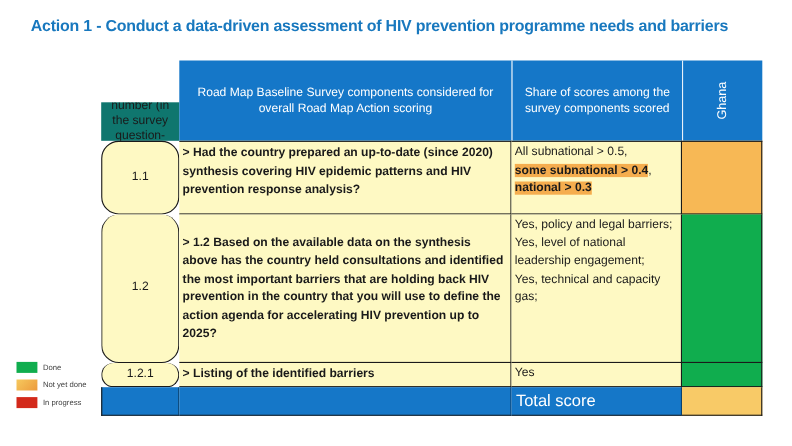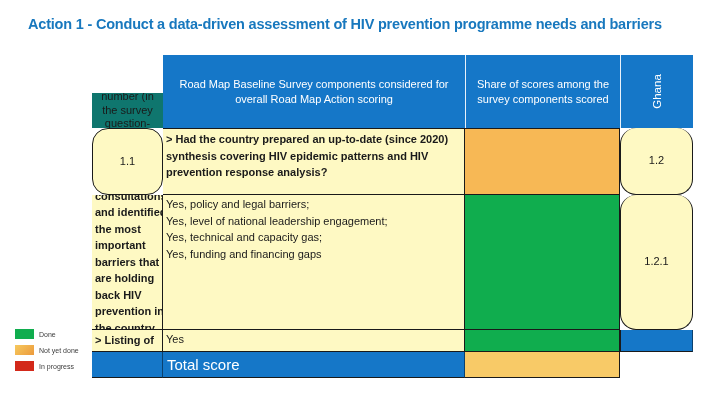--- a/index.html
+++ b/index.html
@@ -117,29 +117,33 @@
 
   <div class="cell hdr-q">Question number (in the survey question-naire)</div>
   <div class="cell hdr">Road Map Baseline Survey components considered for overall Road Map Action scoring</div>
   <div class="cell hdr hdr-sep">Share of scores among the survey components scored</div>
   <div class="cell hdr hdr-sep">
     <span class="ghana-rot">Ghana</span>
   </div>
 
   <div class="cell b bl bt num">1.1</div>
   <div class="cell b bt question">&gt; Had the country prepared an up-to-date (since 2020) synthesis covering HIV epidemic patterns and HIV prevention response analysis?</div>
+  <div class="cell b bt share">
+    <span>All subnational &gt; 0.5,</span>
+    <span class="hl-line"><span class="hl">some subnational &gt; 0.4</span><span>,</span></span>
+    <span class="hl-line"><span class="hl">national &gt; 0.3</span></span>
+  </div>
   <div class="cell b bt status" style="background-color: rgb(247, 184, 85);"></div>
 
   <div class="cell b bl num">1.2</div>
   <div class="cell b question vcenter">&gt; 1.2 Based on the available data on the synthesis above has the country held consultations and identified the most important barriers that are holding back HIV prevention in the country that you will use to define the action agenda for accelerating HIV prevention up to 2025?</div>
   <div class="cell b share">
     <div>Yes, policy and legal barriers;</div>
     <div>Yes, level of national leadership engagement;</div>
     <div>Yes, technical and capacity gas;</div>
-    <div>Yes, funding and financing gaps</div>
   </div>
   <div class="cell b status" style="background-color: rgb(16, 173, 78);"></div>
 
   <div class="cell b bl num">1.2.1</div>
   <div class="cell b question">&gt; Listing of the identified barriers</div>
   <div class="cell b share">Yes</div>
   <div class="cell b status" style="background-color: rgb(16, 173, 78);"></div>
 
   <div class="cell total-blue bl"></div>
   <div class="cell total-blue"></div>

